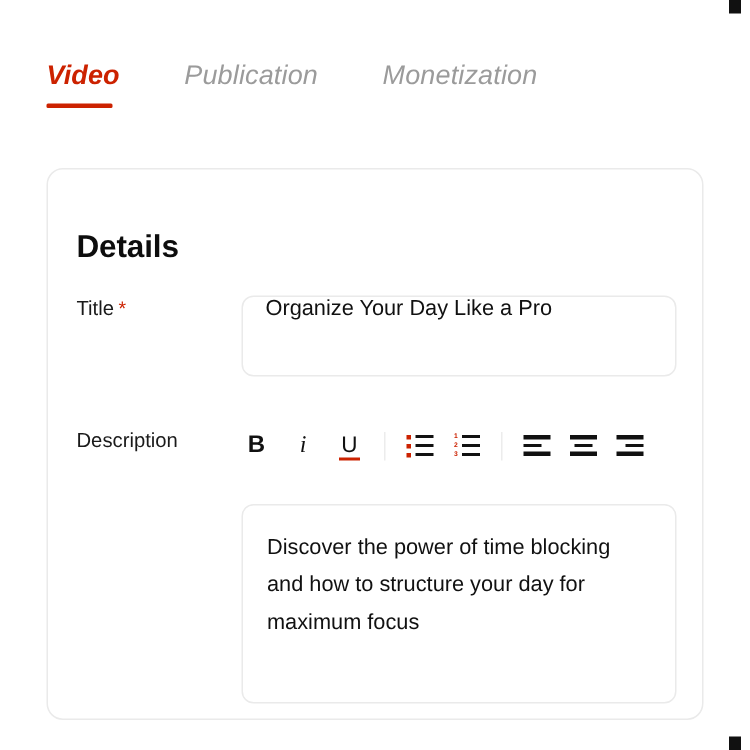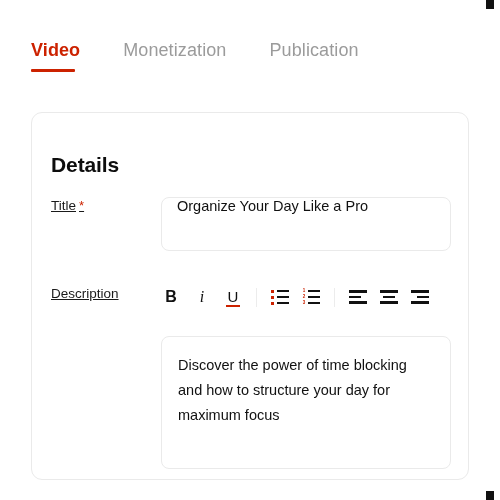--- a/index.html
+++ b/index.html
@@ -37,20 +37,21 @@
   }
   .tab {
     position: relative;
     font-size: 18px;
     padding: 0 0 14px 0;
     white-space: nowrap;
     cursor: pointer;
     color: #9b9b9b;
     font-weight: 400;
     letter-spacing: 0.1px;
+    font-style: italic;
   }
   .tab + .tab { margin-left: 43px; }
   .tab.active {
     color: #cc2200;
     font-weight: 700;
   }
   .tab.active::after {
     content: "";
     position: absolute;
     left: 0;
@@ -81,21 +82,20 @@
     font-weight: 700;
     color: #0d0d0d;
     letter-spacing: -0.1px;
   }
 
   
   .field-label {
     position: absolute;
     font-size: 13.5px;
     color: #1a1a1a;
-    text-decoration: underline;
   }
   .req {
     color: #cc2200;
     margin-left: 3px;
     font-size: 13px;
   }
   #title-label { top: 85px; left: 19px; }
   #desc-label  { top: 173px; left: 19px; }
 
   .text-input {
@@ -254,24 +254,24 @@
 <body>
 
 <div class="corner-mark tr"></div>
 <div class="corner-mark br"></div>
 
 <nav class="tabs">
   <div class="tab active">
     <span>Video</span>
   </div>
   <div class="tab">
+    <span>Publication</span>
+  </div>
+  <div class="tab">
     <span>Monetization</span>
-  </div>
-  <div class="tab">
-    <span>Publication</span>
   </div>
 </nav>
 
 <section class="card">
   <h2 class="card-title">Details</h2>
 
   <div class="field-label" id="title-label">
     <span>Title</span><span class="req">*</span>
   </div>
 

